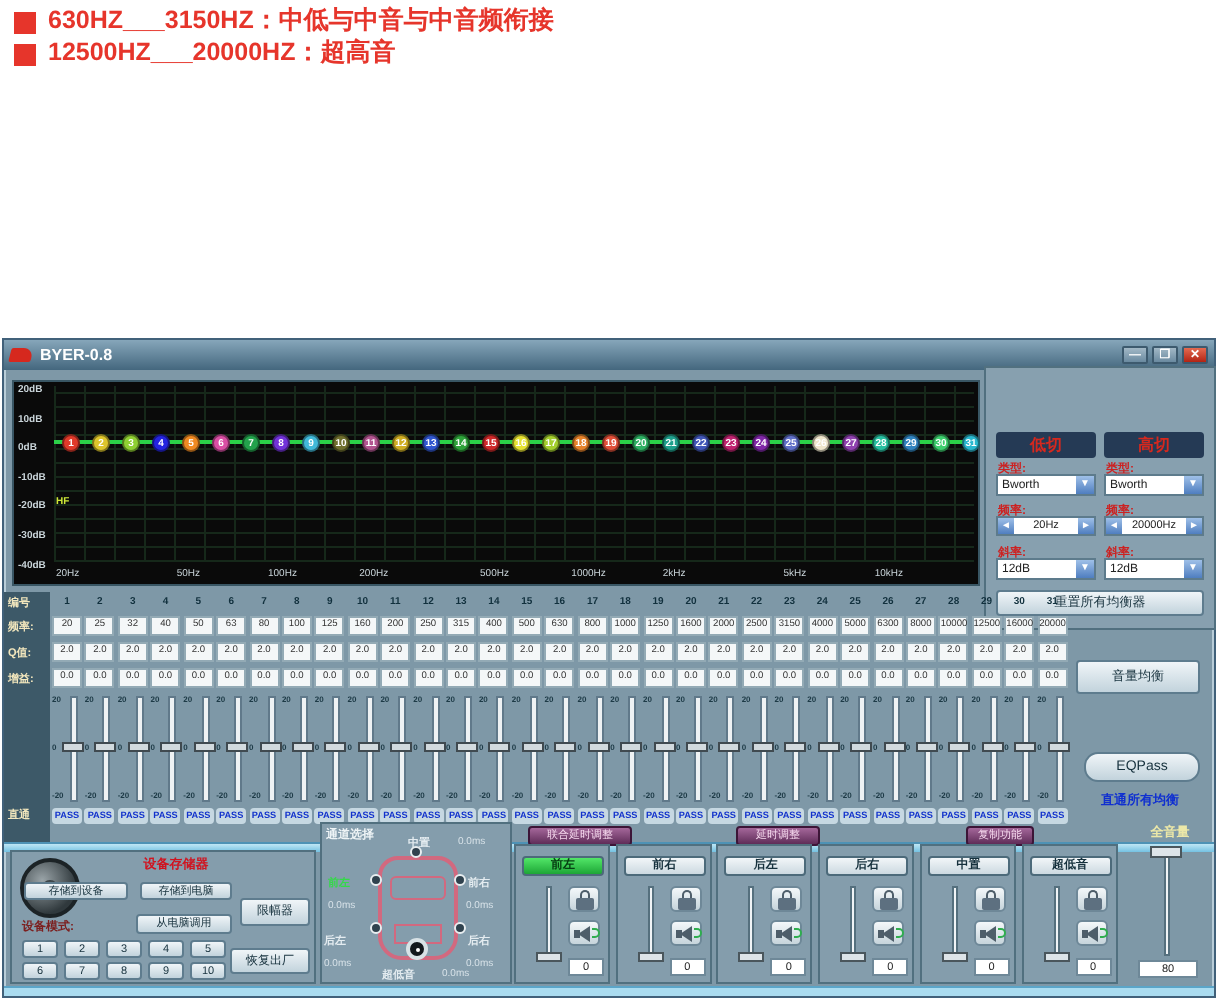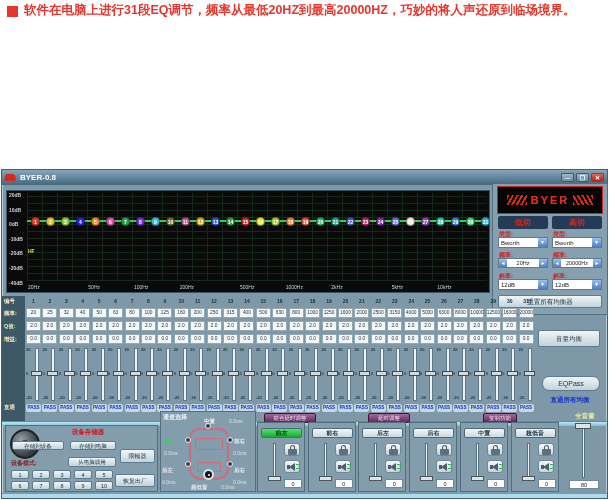--- a/index.html
+++ b/index.html
@@ -98,21 +98,25 @@
 
   #statusstrip{position:absolute;left:0;right:0;bottom:0;height:4px;background:#aadcf0;border-top:1px solid #5ba5c8}
 </style>
 </head>
 <body>
 
 <div id="instr">
   <div id="bullets">
       <div class="bullet">
         <div class="sq"></div>
-        <div class="bt">软件在电脑上进行31段EQ调节，频率从最低20HZ到最高20000HZ，巧妙的将人声还原到临场境界。</div>
+        <div class="bt">630HZ___3150HZ：中低与中音与中音频衔接</div>
+      </div>
+      <div class="bullet">
+        <div class="sq"></div>
+        <div class="bt">12500HZ___20000HZ：超高音</div>
       </div>
     </div>
 </div>
 
 <div id="win">
 
   <div id="tbar">
     <div class="ico"></div>
     <span>BYER-0.8</span>
     <span class="sp"></span>
@@ -175,25 +179,20 @@
           <div class="xlab" style="left:213.02090131525907px">500Hz</div>
           <div class="xlab" style="left:258.6771173242962px">1000Hz</div>
           <div class="xlab" style="left:304.3333333333333px">2kHz</div>
           <div class="xlab" style="left:364.68756798192567px">5kHz</div>
           <div class="xlab" style="left:410.34378399096283px">10kHz</div>
         </div>
     </div>
   </div>
 
   <div id="fpanel">
-    <div id="logo">
-      <div class="wing"></div>
-      <div class="bt">BYER</div>
-      <div class="wing r"></div>
-    </div>
     <div class="fcolhead" style="left:5px">低切</div>
     <div class="fcolhead" style="left:59px">高切</div>
 
     <div class="flab" style="left:6px;top:46px">类型:</div>
     <div class="flab" style="left:60px;top:46px">类型:</div>
     <div class="dd" style="left:5px;top:53px;width:50px">
       <span>Bworth</span><span class="arr">▼</span>
     </div>
     <div class="dd" style="left:59px;top:53px;width:50px">
       <span>Bworth</span><span class="arr">▼</span>

